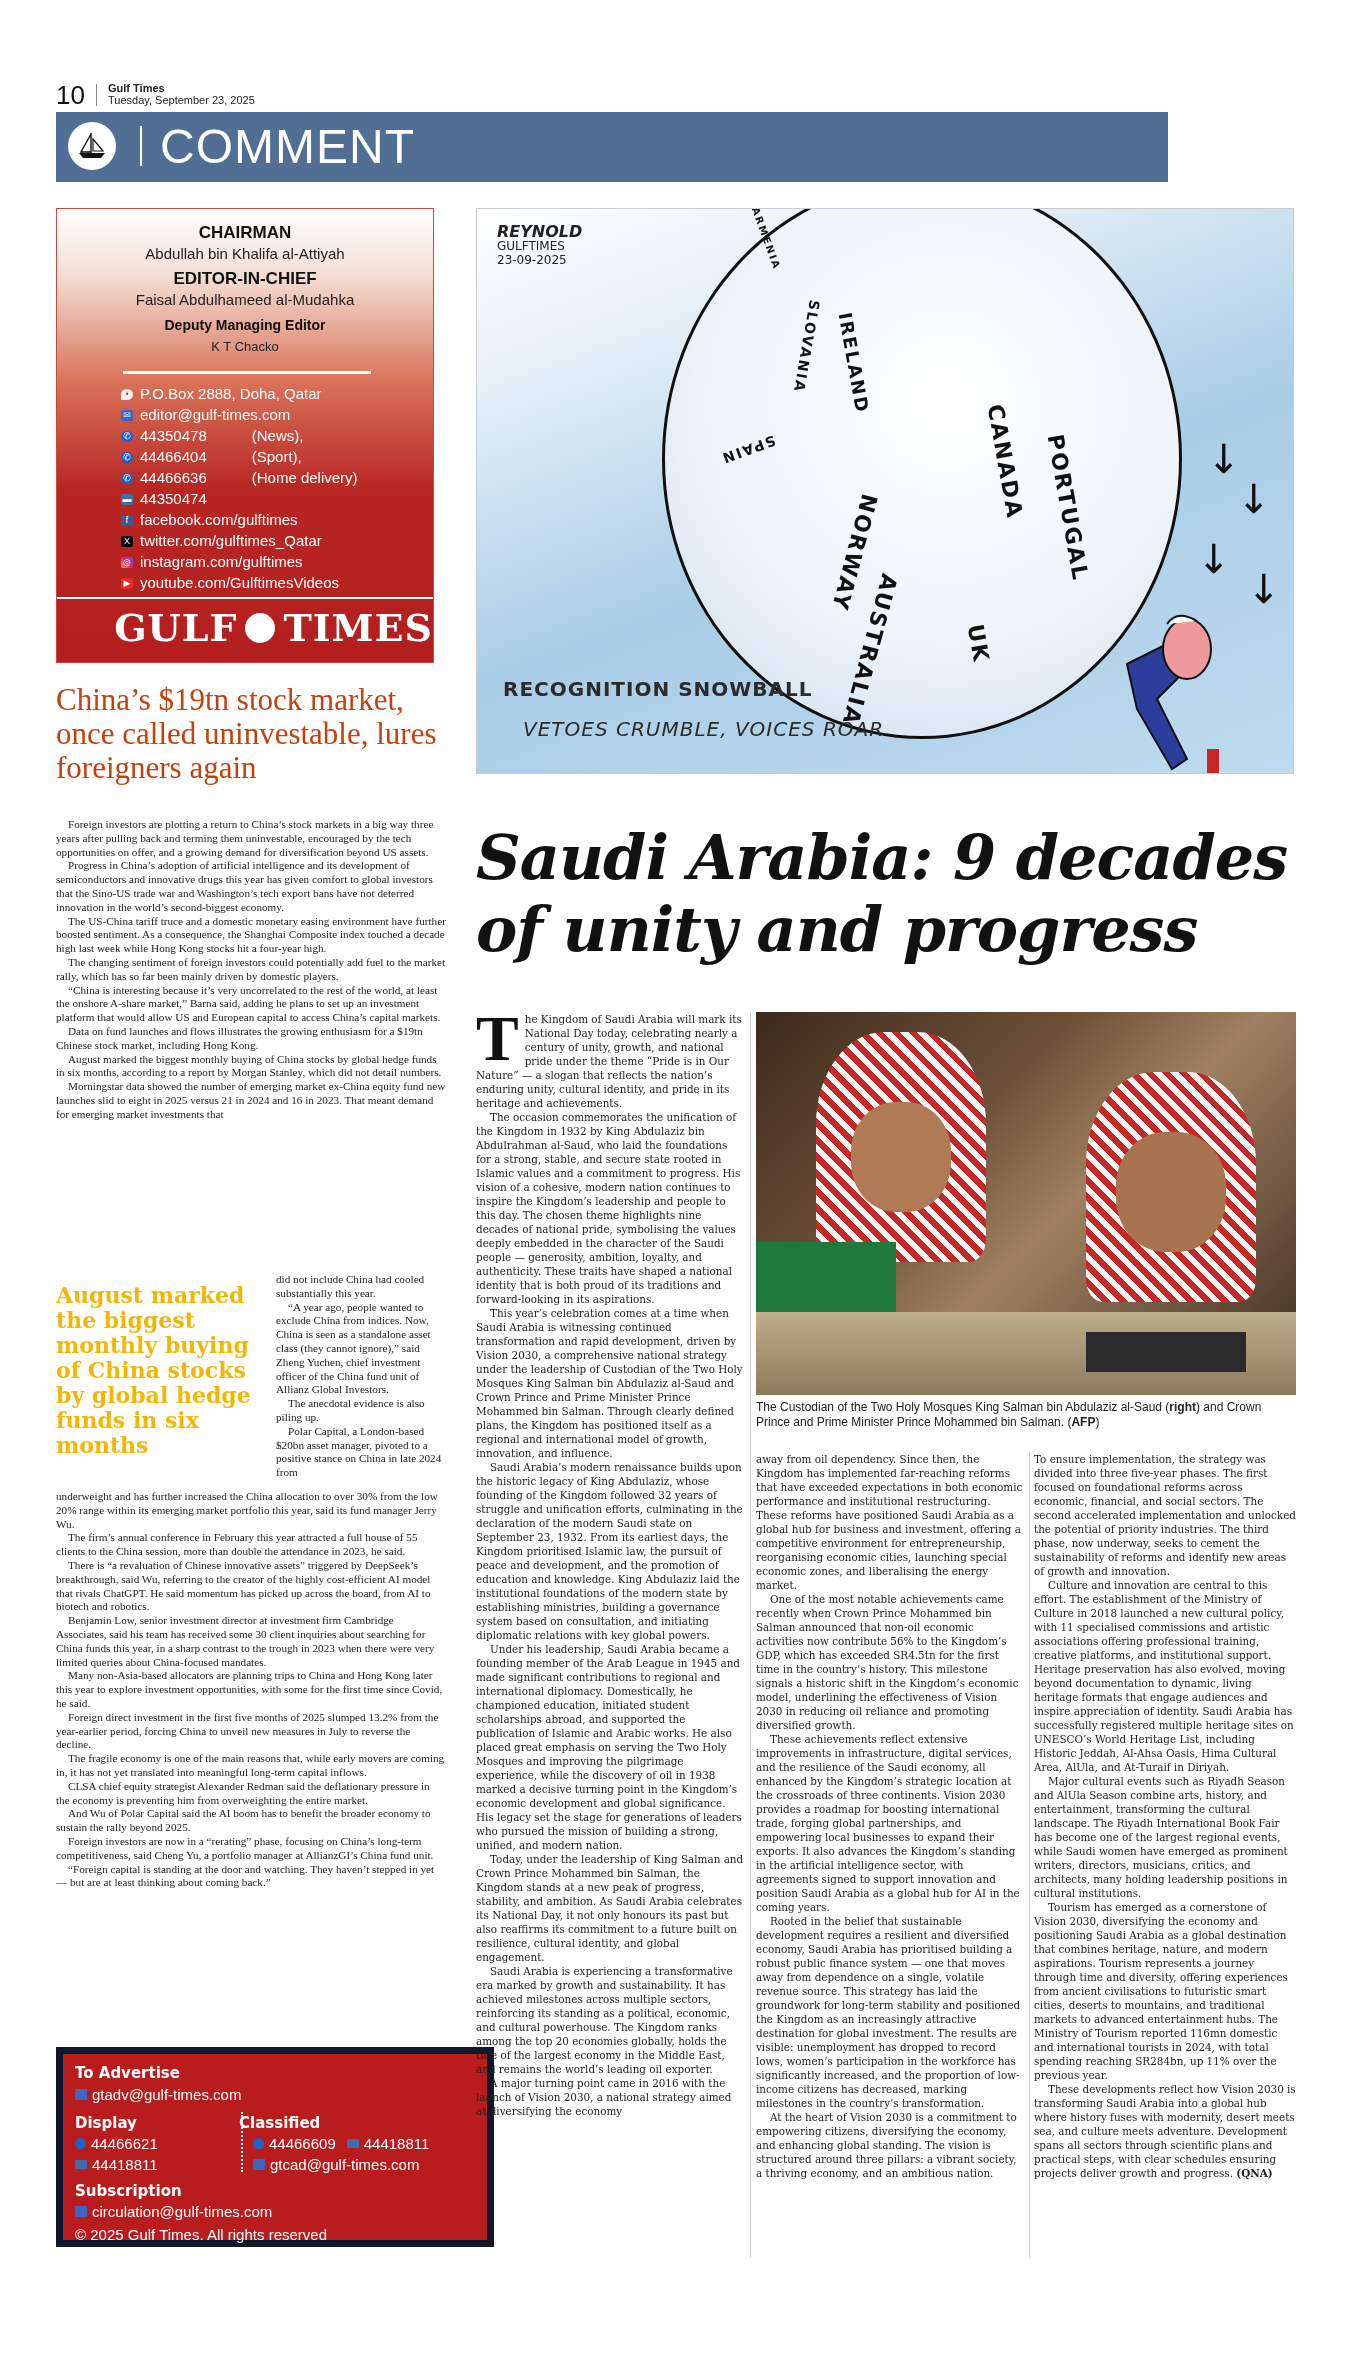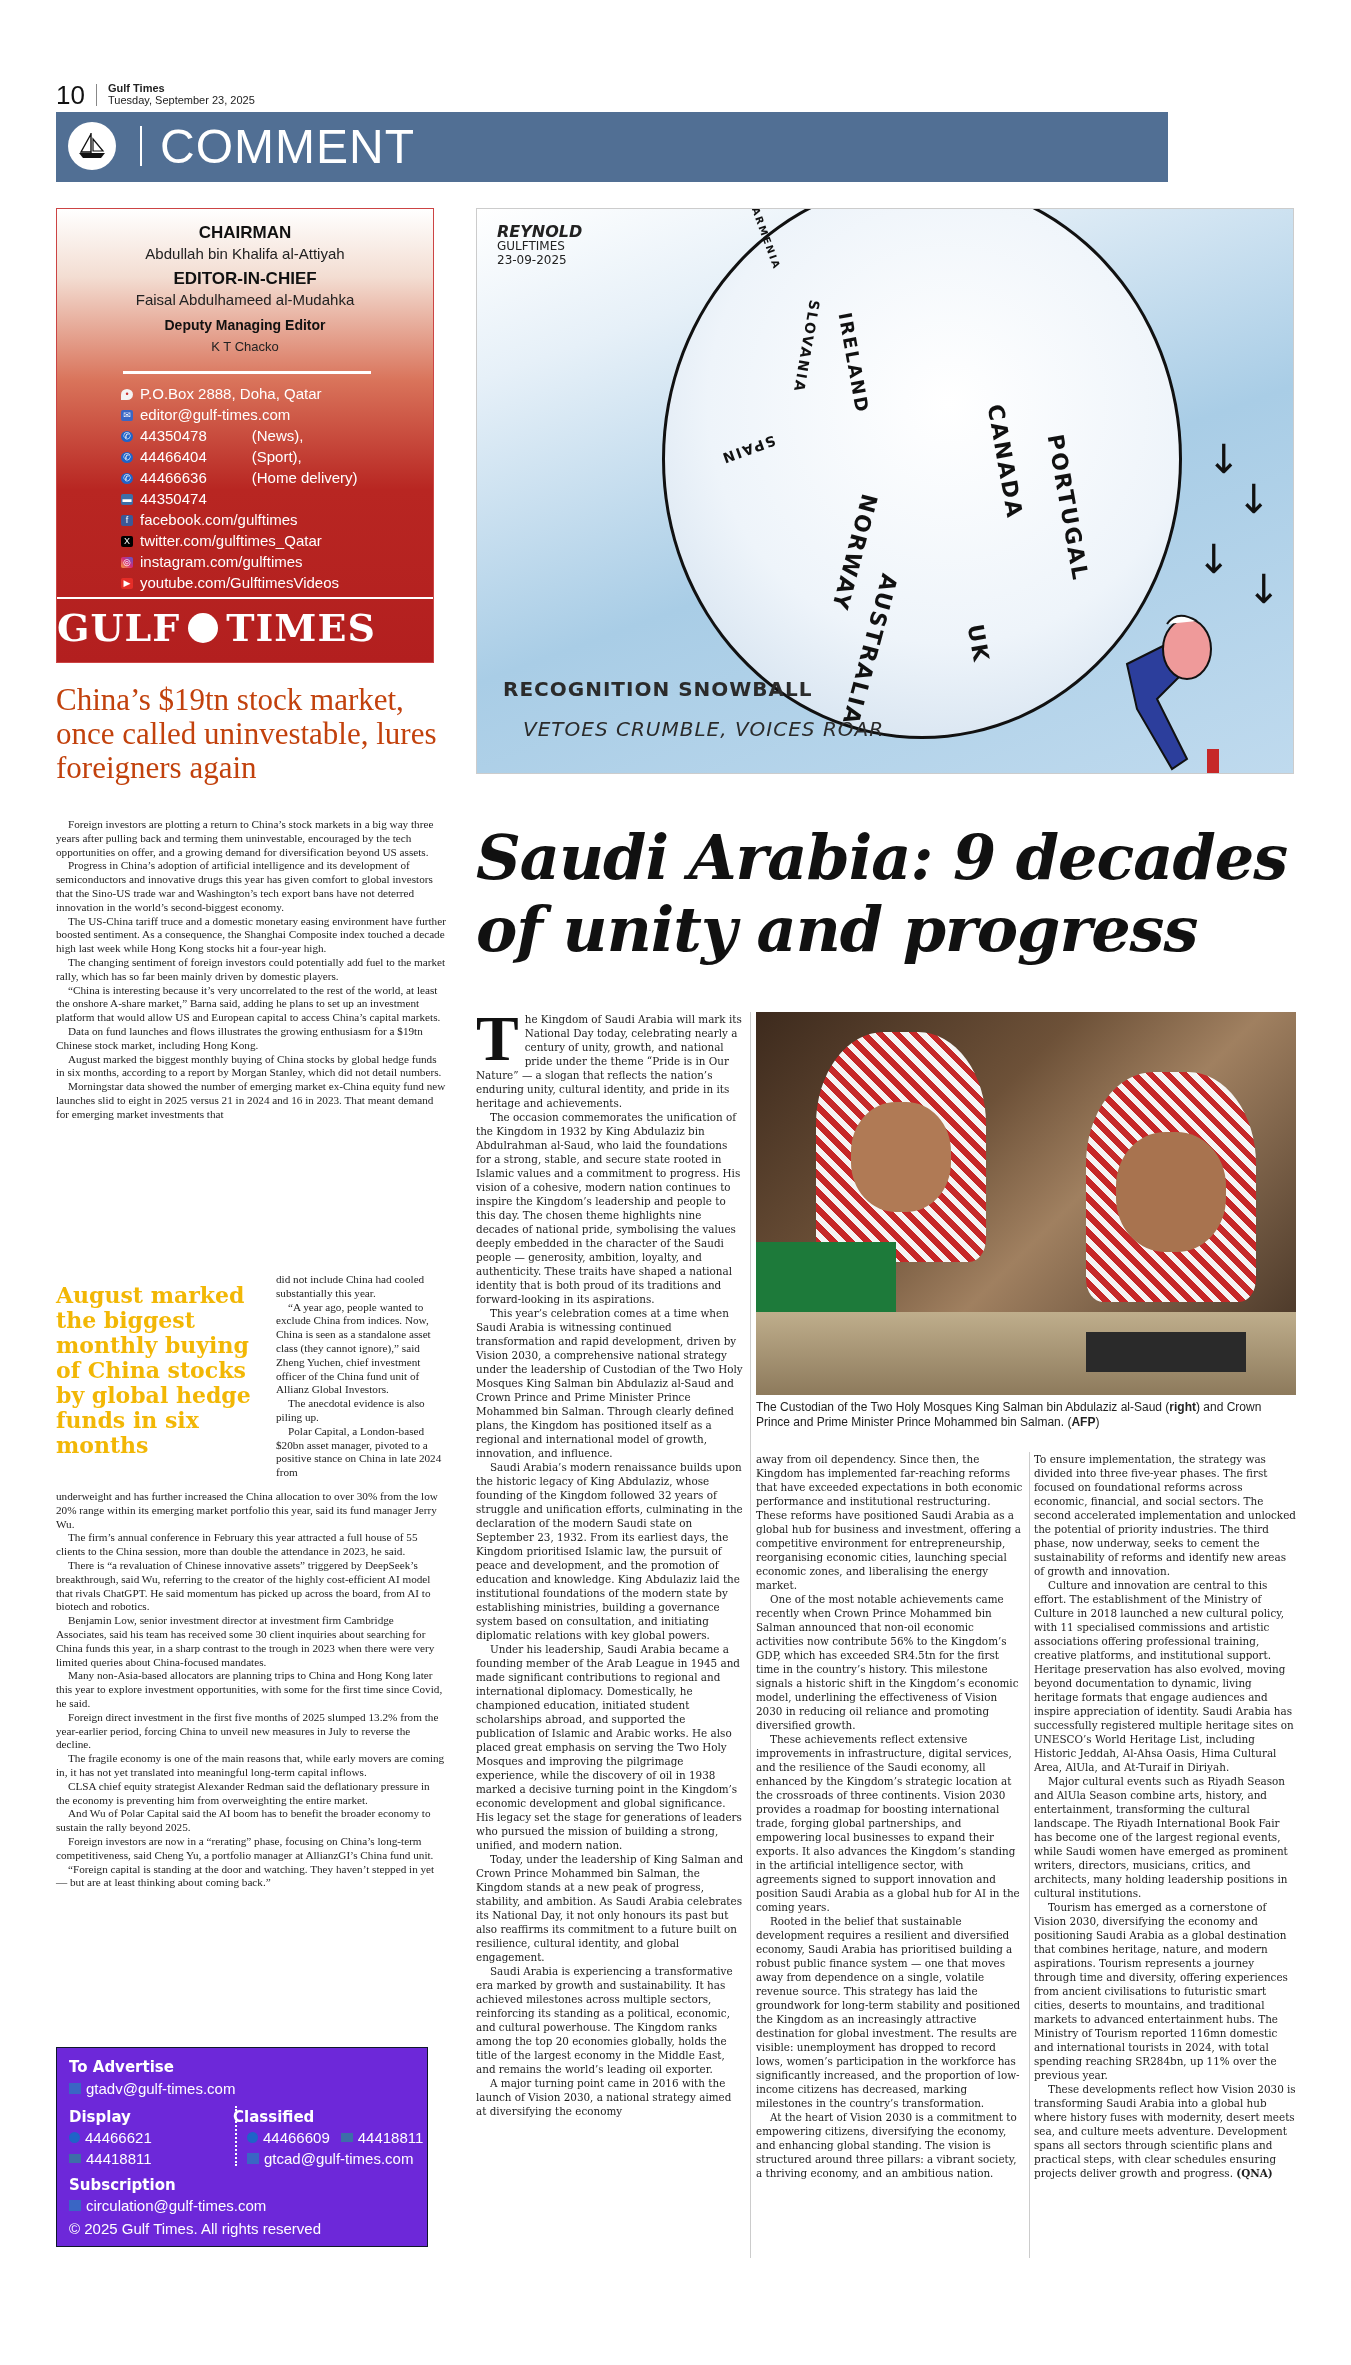--- a/index.html
+++ b/index.html
@@ -29,21 +29,21 @@
 .ic.pin{background:#f4f4f4;color:#c33;border-radius:50% 50% 50% 0}
 .ic.mail{background:#3a66c4}
 .ic.phone{background:#1f63c8;border-radius:50%}
 .ic.fax{background:#3d6ea8}
 .ic.fb{background:#3b5998}
 .ic.x{background:#000}
 .ic.ig{background:linear-gradient(45deg,#f9a03f,#d62976,#4f5bd5)}
 .ic.yt{background:#e52d27}
 .cnote{margin-left:38px}
 #mast-brand-line{left:0;top:388px;width:100%;height:2px;background:#fff}
-#brand{left:0;top:396px;width:100%;text-align:center;font-family:"DejaVu Serif",serif;font-weight:900;font-size:38px;color:#fff;letter-spacing:1px;display:flex;justify-content:flex-start;align-items:center;gap:8px}
+#brand{left:0;top:396px;width:100%;text-align:center;font-family:"DejaVu Serif",serif;font-weight:900;font-size:38px;color:#fff;letter-spacing:1px;display:flex;justify-content:flex-end;align-items:center;gap:8px}
 #brand .dot{width:30px;height:30px;border-radius:50%;background:#fff;display:inline-block}
 
 
 #cartoon{left:476px;top:208px;width:818px;height:566px;border:1px solid #ccc;overflow:hidden;background:linear-gradient(160deg,#fff 0%,#e6f0f8 20%,#a9cde6 55%,#bfdaee 100%)}
 #ball{left:185px;top:-30px;width:520px;height:560px;border-radius:50%;background:radial-gradient(circle at 55% 40%,#ffffff 0%,#eef4fa 55%,#c7d9ea 100%);border:3px solid #111}
 .country{position:absolute;font-family:"DejaVu Sans",sans-serif;font-weight:bold;color:#111;font-size:22px;letter-spacing:2px;white-space:nowrap}
 #sig{left:20px;top:16px;font-family:"DejaVu Sans",sans-serif;font-size:12px;color:#222;line-height:14px}
 #cap-title{left:26px;top:468px;font-family:"DejaVu Sans",sans-serif;font-weight:bold;font-size:20px;color:#2b2b2b;letter-spacing:1px}
 #cap-sub{left:46px;top:508px;font-family:"DejaVu Sans",sans-serif;font-style:italic;font-size:20px;color:#2b2b2b;letter-spacing:1px}
 #man{left:640px;top:400px;width:120px;height:170px}
@@ -52,21 +52,21 @@
 
 #china-head{left:56px;top:683px;width:390px;font-family:"Liberation Serif",serif;font-size:31px;line-height:34px;color:#c2410c;font-weight:normal}
 .colbody{font-family:"Liberation Serif",serif;color:#222;font-size:11.2px;line-height:13.8px;text-align:left}
 .colbody p{text-indent:12px}
 #china-body1{left:56px;top:818px;width:390px}
 #pull{left:56px;top:1283px;width:195px;font-family:"DejaVu Serif",serif;font-weight:bold;font-size:22px;line-height:25px;color:#f2b705}
 #china-body2{left:276px;top:1273px;width:170px}
 #china-body3{left:56px;top:1490px;width:390px}
 
 
-#adbox{left:56px;top:2047px;width:372px;height:200px;background:#6d28d9;border:1px solid #0f172a}
+#adbox{left:56px;top:2047px;width:438px;height:200px;background:#b91c1c;border:7px solid #0f172a}
 .adh{position:absolute;font-family:"DejaVu Sans",sans-serif;font-weight:bold;font-size:15px;color:#fff}
 .adl{position:absolute;font-family:"Liberation Sans",sans-serif;font-size:15px;color:#fff;display:flex;align-items:center;gap:5px}
 #ad-div{left:178px;top:58px;width:0;height:60px;border-left:2px dotted #fff}
 #ad-copy{left:12px;top:172px;font-family:"Liberation Sans",sans-serif;font-size:15px;color:#fff}
 
 
 #saudi-head{left:476px;top:822px;width:830px;font-family:"DejaVu Serif",serif;font-style:italic;font-size:62px;line-height:72px;color:#111;letter-spacing:-1px}
 #saudi-col1{left:476px;top:1012px;width:268px}
 #dropcap{float:left;font-family:"Liberation Serif",serif;font-weight:bold;font-size:64px;line-height:50px;margin:2px 6px 0 0;color:#111}
 #vsep1{left:750px;top:1012px;width:1px;height:1246px;background:#ccc}

